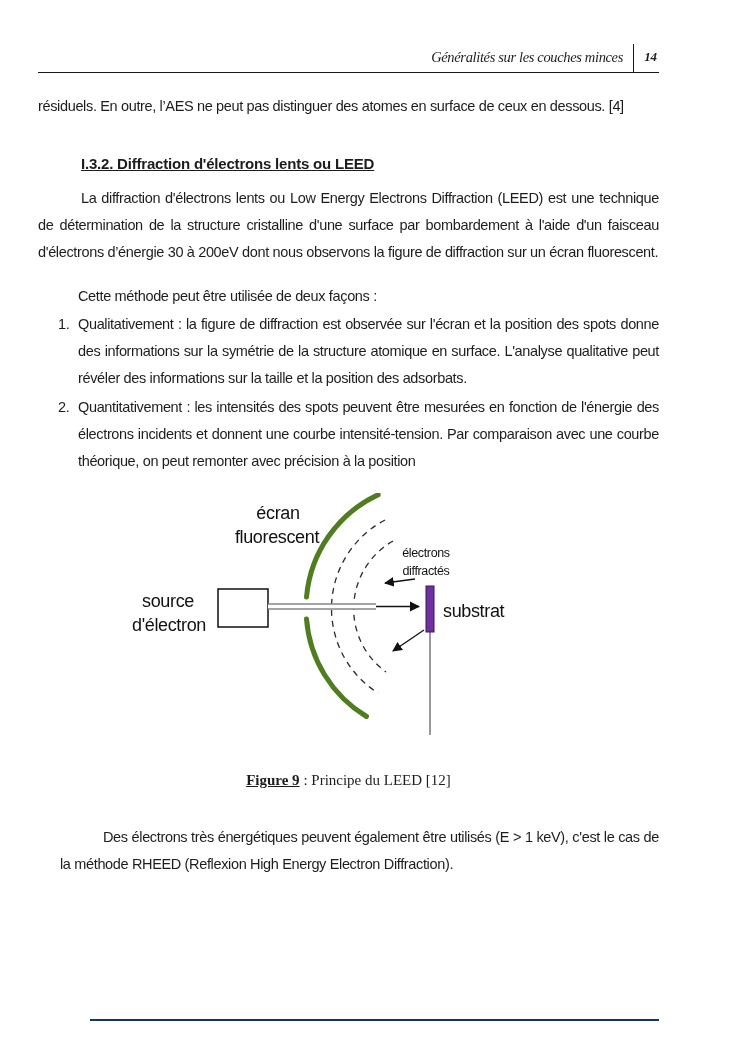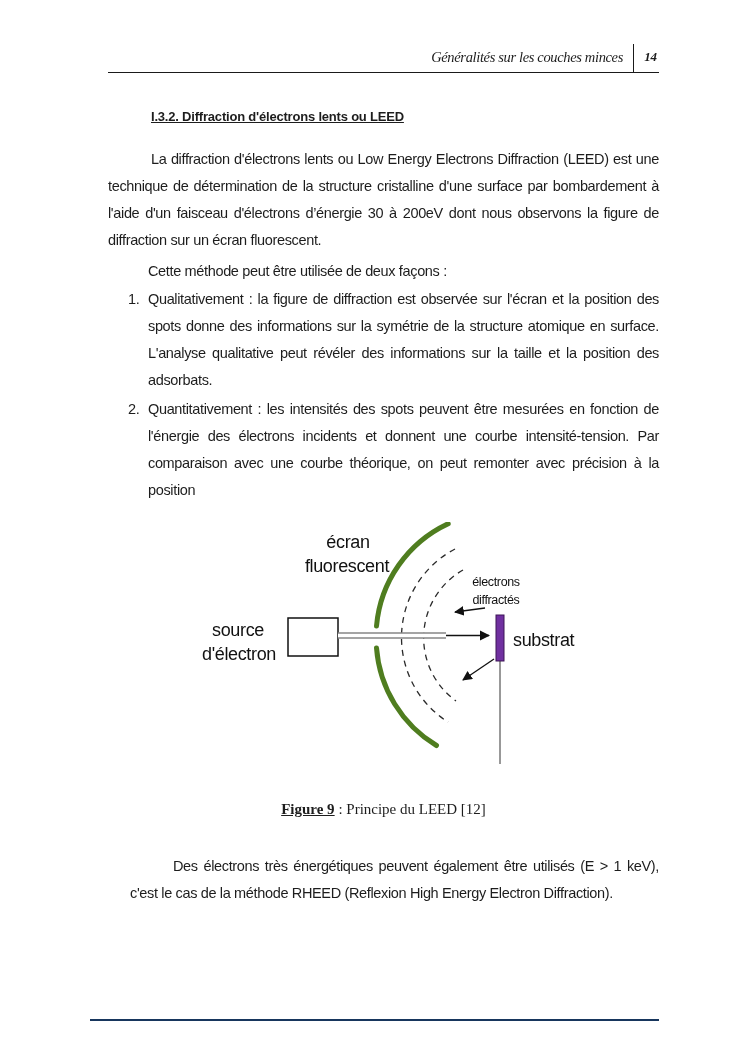--- a/index.html
+++ b/index.html
@@ -4,21 +4,21 @@
 <style>
   * { margin: 0; padding: 0; box-sizing: border-box; }
   html, body { background: #ffffff; }
   .page {
     position: relative;
     width: 745px;
     height: 1053px;
     margin: 0 auto;
     background: #ffffff;
     overflow: hidden;
-    padding: 44px 86px 0 108px;
+    padding: 44px 86px 0 38px;
     color: #1d1d1d;
     font-family: "Liberation Sans", sans-serif;
     font-size: 14.5px;
     letter-spacing: -0.35px;
     line-height: 27px;
   }
   
   .hdr {
     display: flex;
     justify-content: flex-end;
@@ -38,28 +38,28 @@
     font-weight: bold;
     font-size: 13px;
     padding: 2px 2px 4px 10px;
     min-width: 26px;
     text-align: center;
   }
   
   .para { text-align: justify; }
   .para-intro { margin-top: 20px; }
   .heading {
-    margin: 30px 0 16px 43px;
-    font-size: 13px;
+    margin: 30px 0 8px 43px;
+    font-size: 15px;
     font-weight: bold;
     text-decoration: underline;
     letter-spacing: -0.2px;
   }
   .para-leed { margin-top: 7px; text-indent: 43px; }
-  .para-methods { margin-top: 4px; text-indent: 40px; }
+  .para-methods { margin-top: 17px; text-indent: 40px; }
   .list { margin: 1px 0 0 20px; }
   .list-item { display: flex; }
   .list-item + .list-item { margin-top: 2px; }
   .list-num { width: 20px; flex: 0 0 20px; }
   .list-text { flex: 1; text-align: justify; }
   .list-tail { text-align: justify; text-align-last: justify; }
   
   .figure-wrap { margin-top: 18px; height: 250px; }
   .diagram { display: block; margin-left: 70px; }
   .lbl { font-family: "Liberation Sans", sans-serif; fill: #111111; }
@@ -86,20 +86,21 @@
 </head>
 <body>
 
 <div class="page">
 
   <div class="hdr">
     <span class="hdr-title">Généralités sur les couches minces</span>
     <span class="hdr-num">14</span>
   </div>
 
+  <p class="para para-intro">résiduels. En outre, l’AES ne peut pas distinguer des atomes en surface de ceux en dessous. [4]</p>
 
   <h2 class="heading">I.3.2. Diffraction d'électrons lents ou LEED</h2>
 
   <p class="para para-leed">La diffraction d'électrons lents ou Low Energy Electrons Diffraction (LEED) est une technique de détermination de la structure cristalline d'une surface par bombardement à l'aide d'un faisceau d'électrons d’énergie 30 à 200eV dont nous observons la figure de diffraction sur un écran fluorescent.</p>
 
   <p class="para para-methods">Cette méthode peut être utilisée de deux façons :</p>
 
   <div class="list">
     <div class="list-item">
       <span class="list-num">1.</span>

